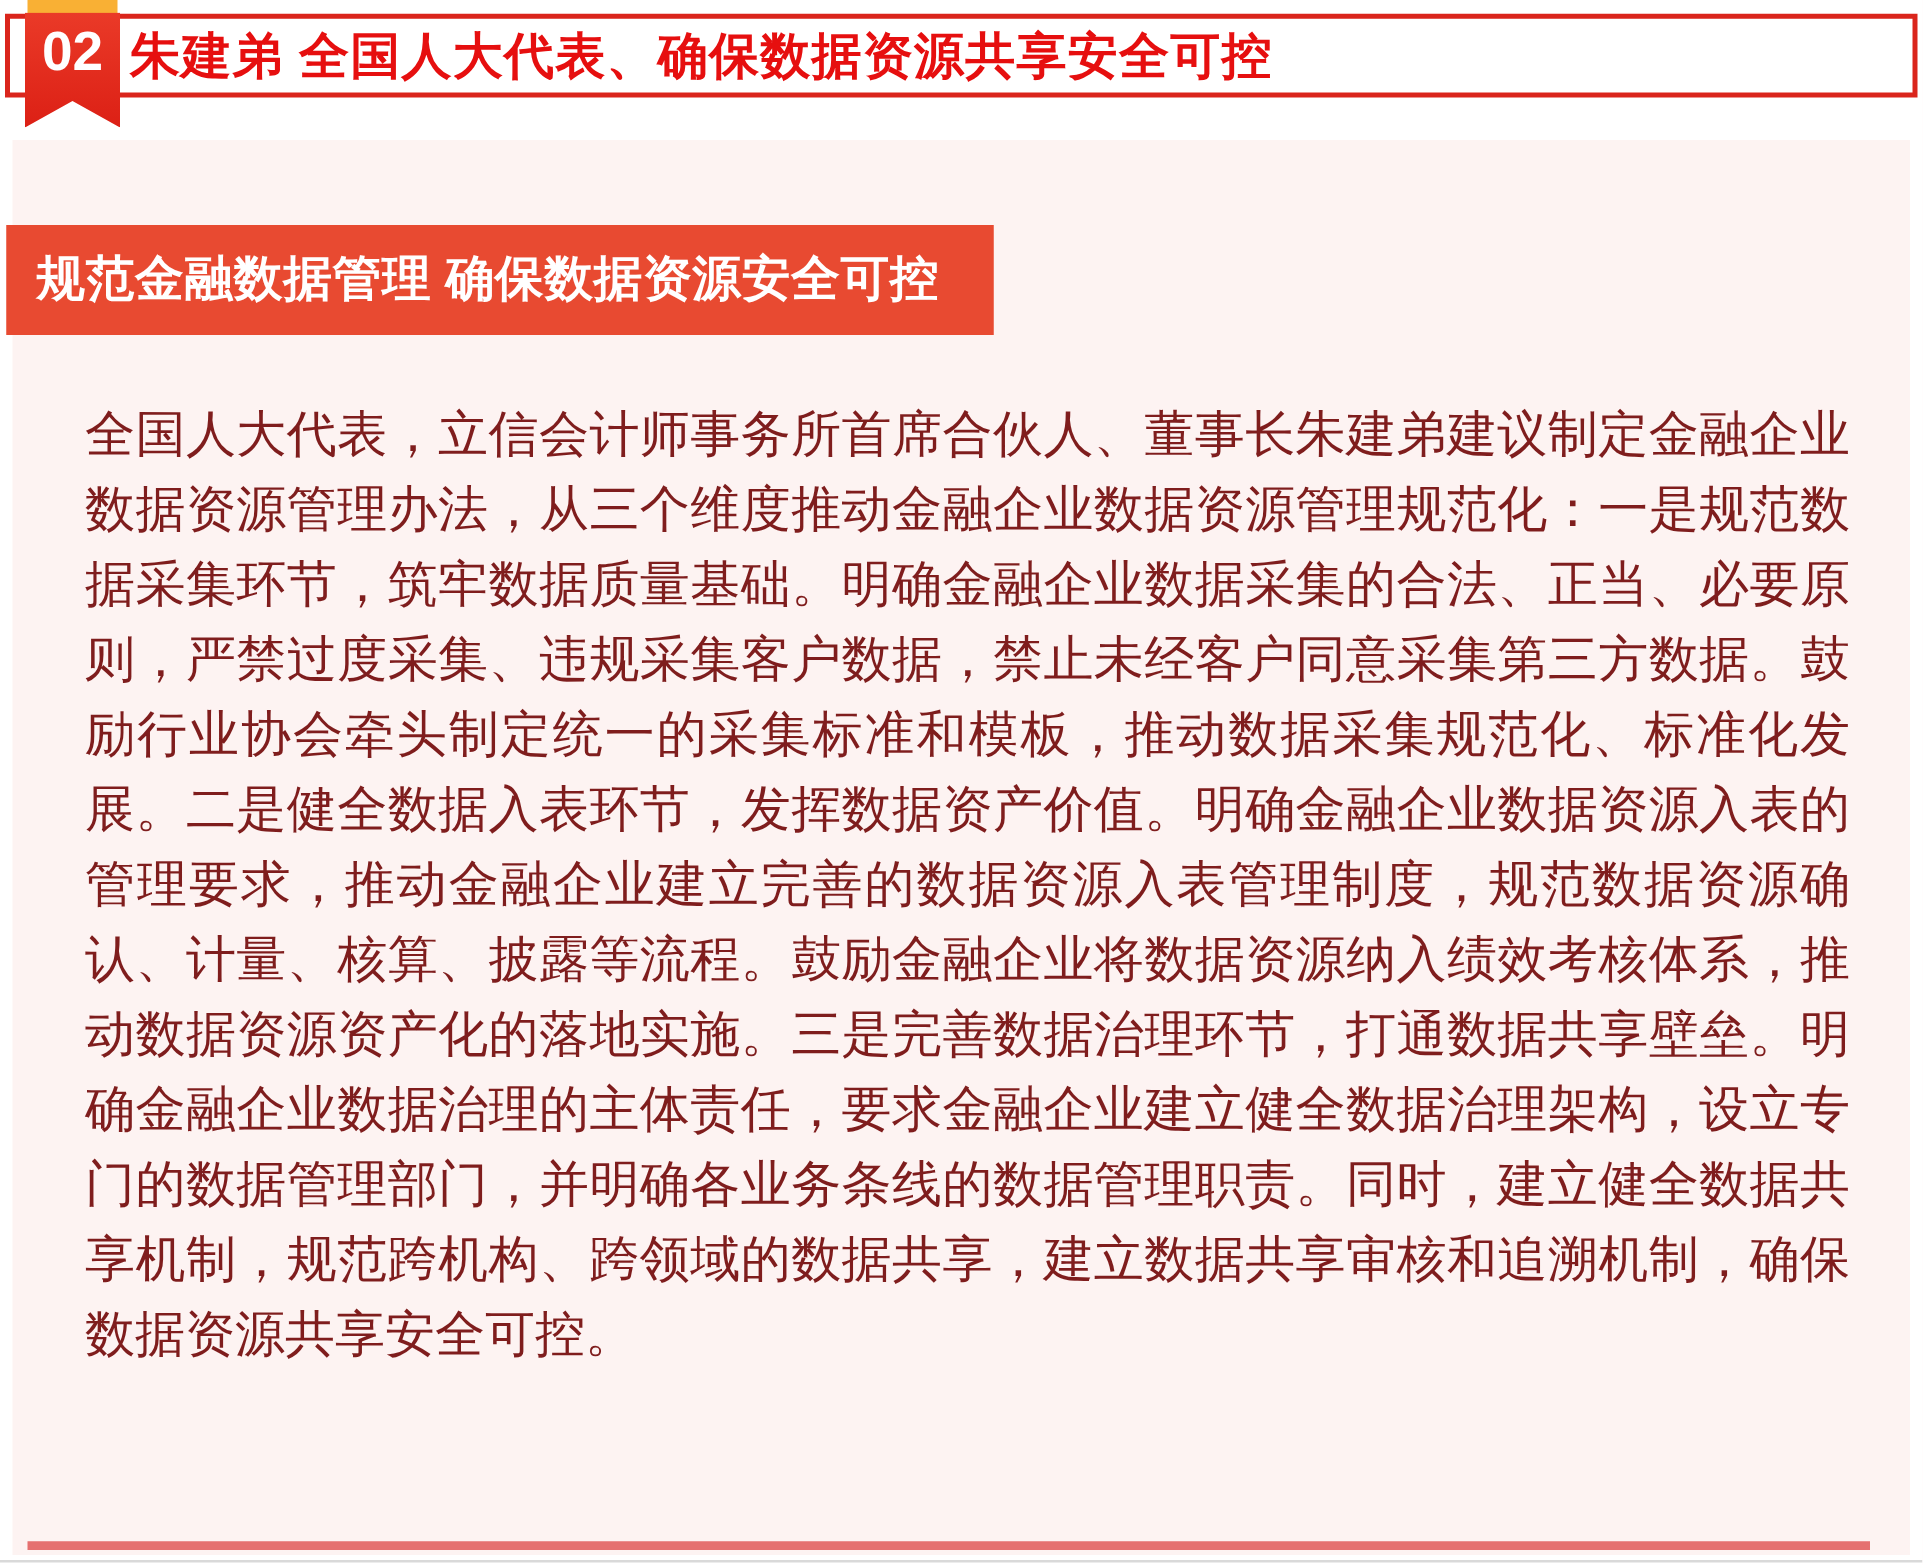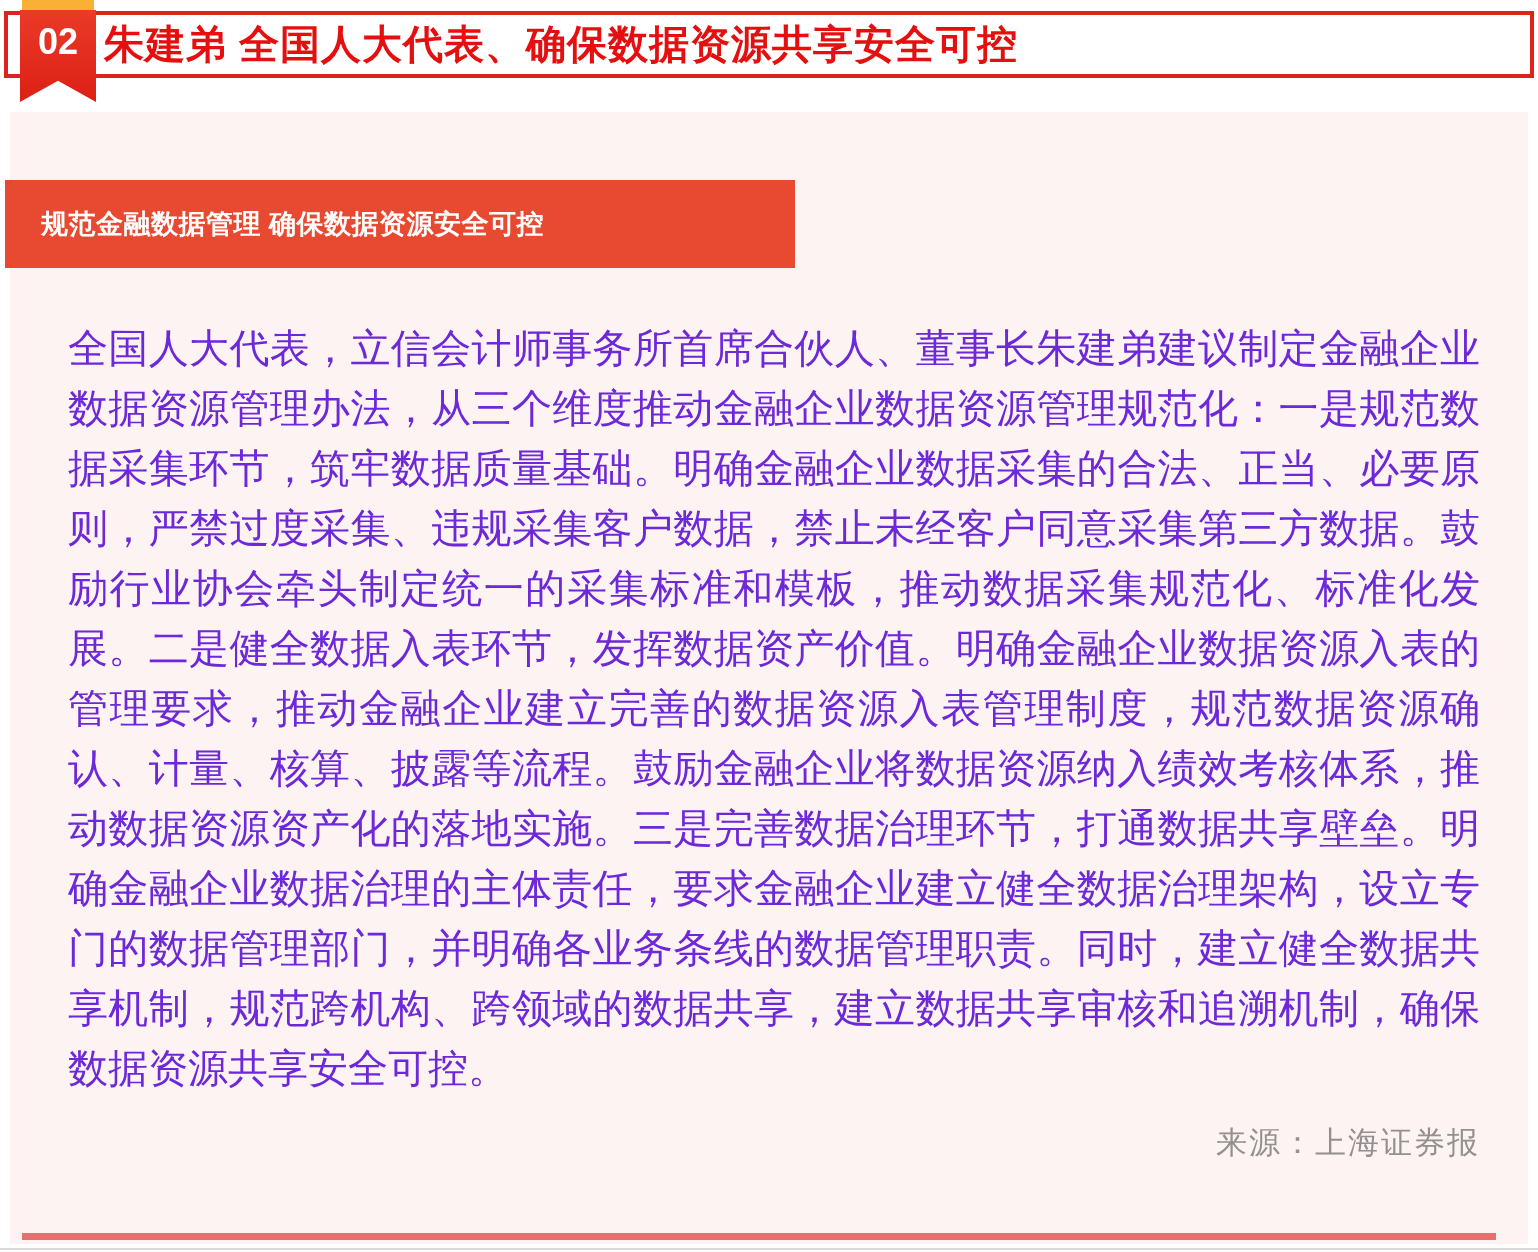--- a/index.html
+++ b/index.html
@@ -40,55 +40,55 @@
   .ribbon-body {
     position: absolute; left: 0; top: 10px;
     width: 76px; height: 92px;
     background: linear-gradient(180deg, #ea3a28 0%, #dc2015 100%);
     clip-path: polygon(0 0, 100% 0, 100% 100%, 50% 77%, 0 100%);
   }
   .ribbon-number {
     position: absolute; left: 0; top: 16px;
     width: 76px;
     text-align: center;
-    font-size: 36px; font-weight: bold;
+    font-size: 44px; font-weight: bold;
     color: #ffffff;
     line-height: 52px;
   }
 
   
   .card {
     position: absolute;
     left: 10px; top: 112px;
     width: 1518px; height: 1132px;
     background: #fdf3f2;
   }
 
   
   .banner {
     position: absolute;
     left: -5px; top: 68px;
     width: 790px; height: 88px;
     background: #e84a31;
     color: #ffffff;
-    font-size: 27px; font-weight: bold;
+    font-size: 39px; font-weight: bold;
     line-height: 88px;
-    padding-left: 36px;
+    padding-left: 24px;
     white-space: nowrap;
     letter-spacing: 0.5px;
   }
 
   
   .body-text {
     position: absolute;
     left: 58px; top: 206px;
     width: 1412px;
     font-size: 40px;
     line-height: 60px;
-    color: #6d28d9;
+    color: #7f1d1d;
     text-align: justify;
     text-justify: inter-ideograph;
   }
 
   
   .source-line {
     position: absolute;
     right: 48px; top: 1010px;
     font-size: 31px;
     color: #949090;
@@ -125,20 +125,19 @@
     <div class="ribbon-body"></div>
     <div class="ribbon-number">02</div>
   </div>
 
   <div class="card">
 
     <div class="banner">规范金融数据管理 确保数据资源安全可控</div>
 
     <div class="body-text">全国人大代表，立信会计师事务所首席合伙人、董事长朱建弟建议制定金融企业数据资源管理办法，从三个维度推动金融企业数据资源管理规范化：一是规范数据采集环节，筑牢数据质量基础。明确金融企业数据采集的合法、正当、必要原则，严禁过度采集、违规采集客户数据，禁止未经客户同意采集第三方数据。鼓励行业协会牵头制定统一的采集标准和模板，推动数据采集规范化、标准化发展。二是健全数据入表环节，发挥数据资产价值。明确金融企业数据资源入表的管理要求，推动金融企业建立完善的数据资源入表管理制度，规范数据资源确认、计量、核算、披露等流程。鼓励金融企业将数据资源纳入绩效考核体系，推动数据资源资产化的落地实施。三是完善数据治理环节，打通数据共享壁垒。明确金融企业数据治理的主体责任，要求金融企业建立健全数据治理架构，设立专门的数据管理部门，并明确各业务条线的数据管理职责。同时，建立健全数据共享机制，规范跨机构、跨领域的数据共享，建立数据共享审核和追溯机制，确保数据资源共享安全可控。</div>
 
-    <div class="source-line">来源：上海证券报</div>
 
     <div class="bottom-divider"></div>
   </div>
 
   <div class="page-edge"></div>
 
 </div>
 
 </body></html>

